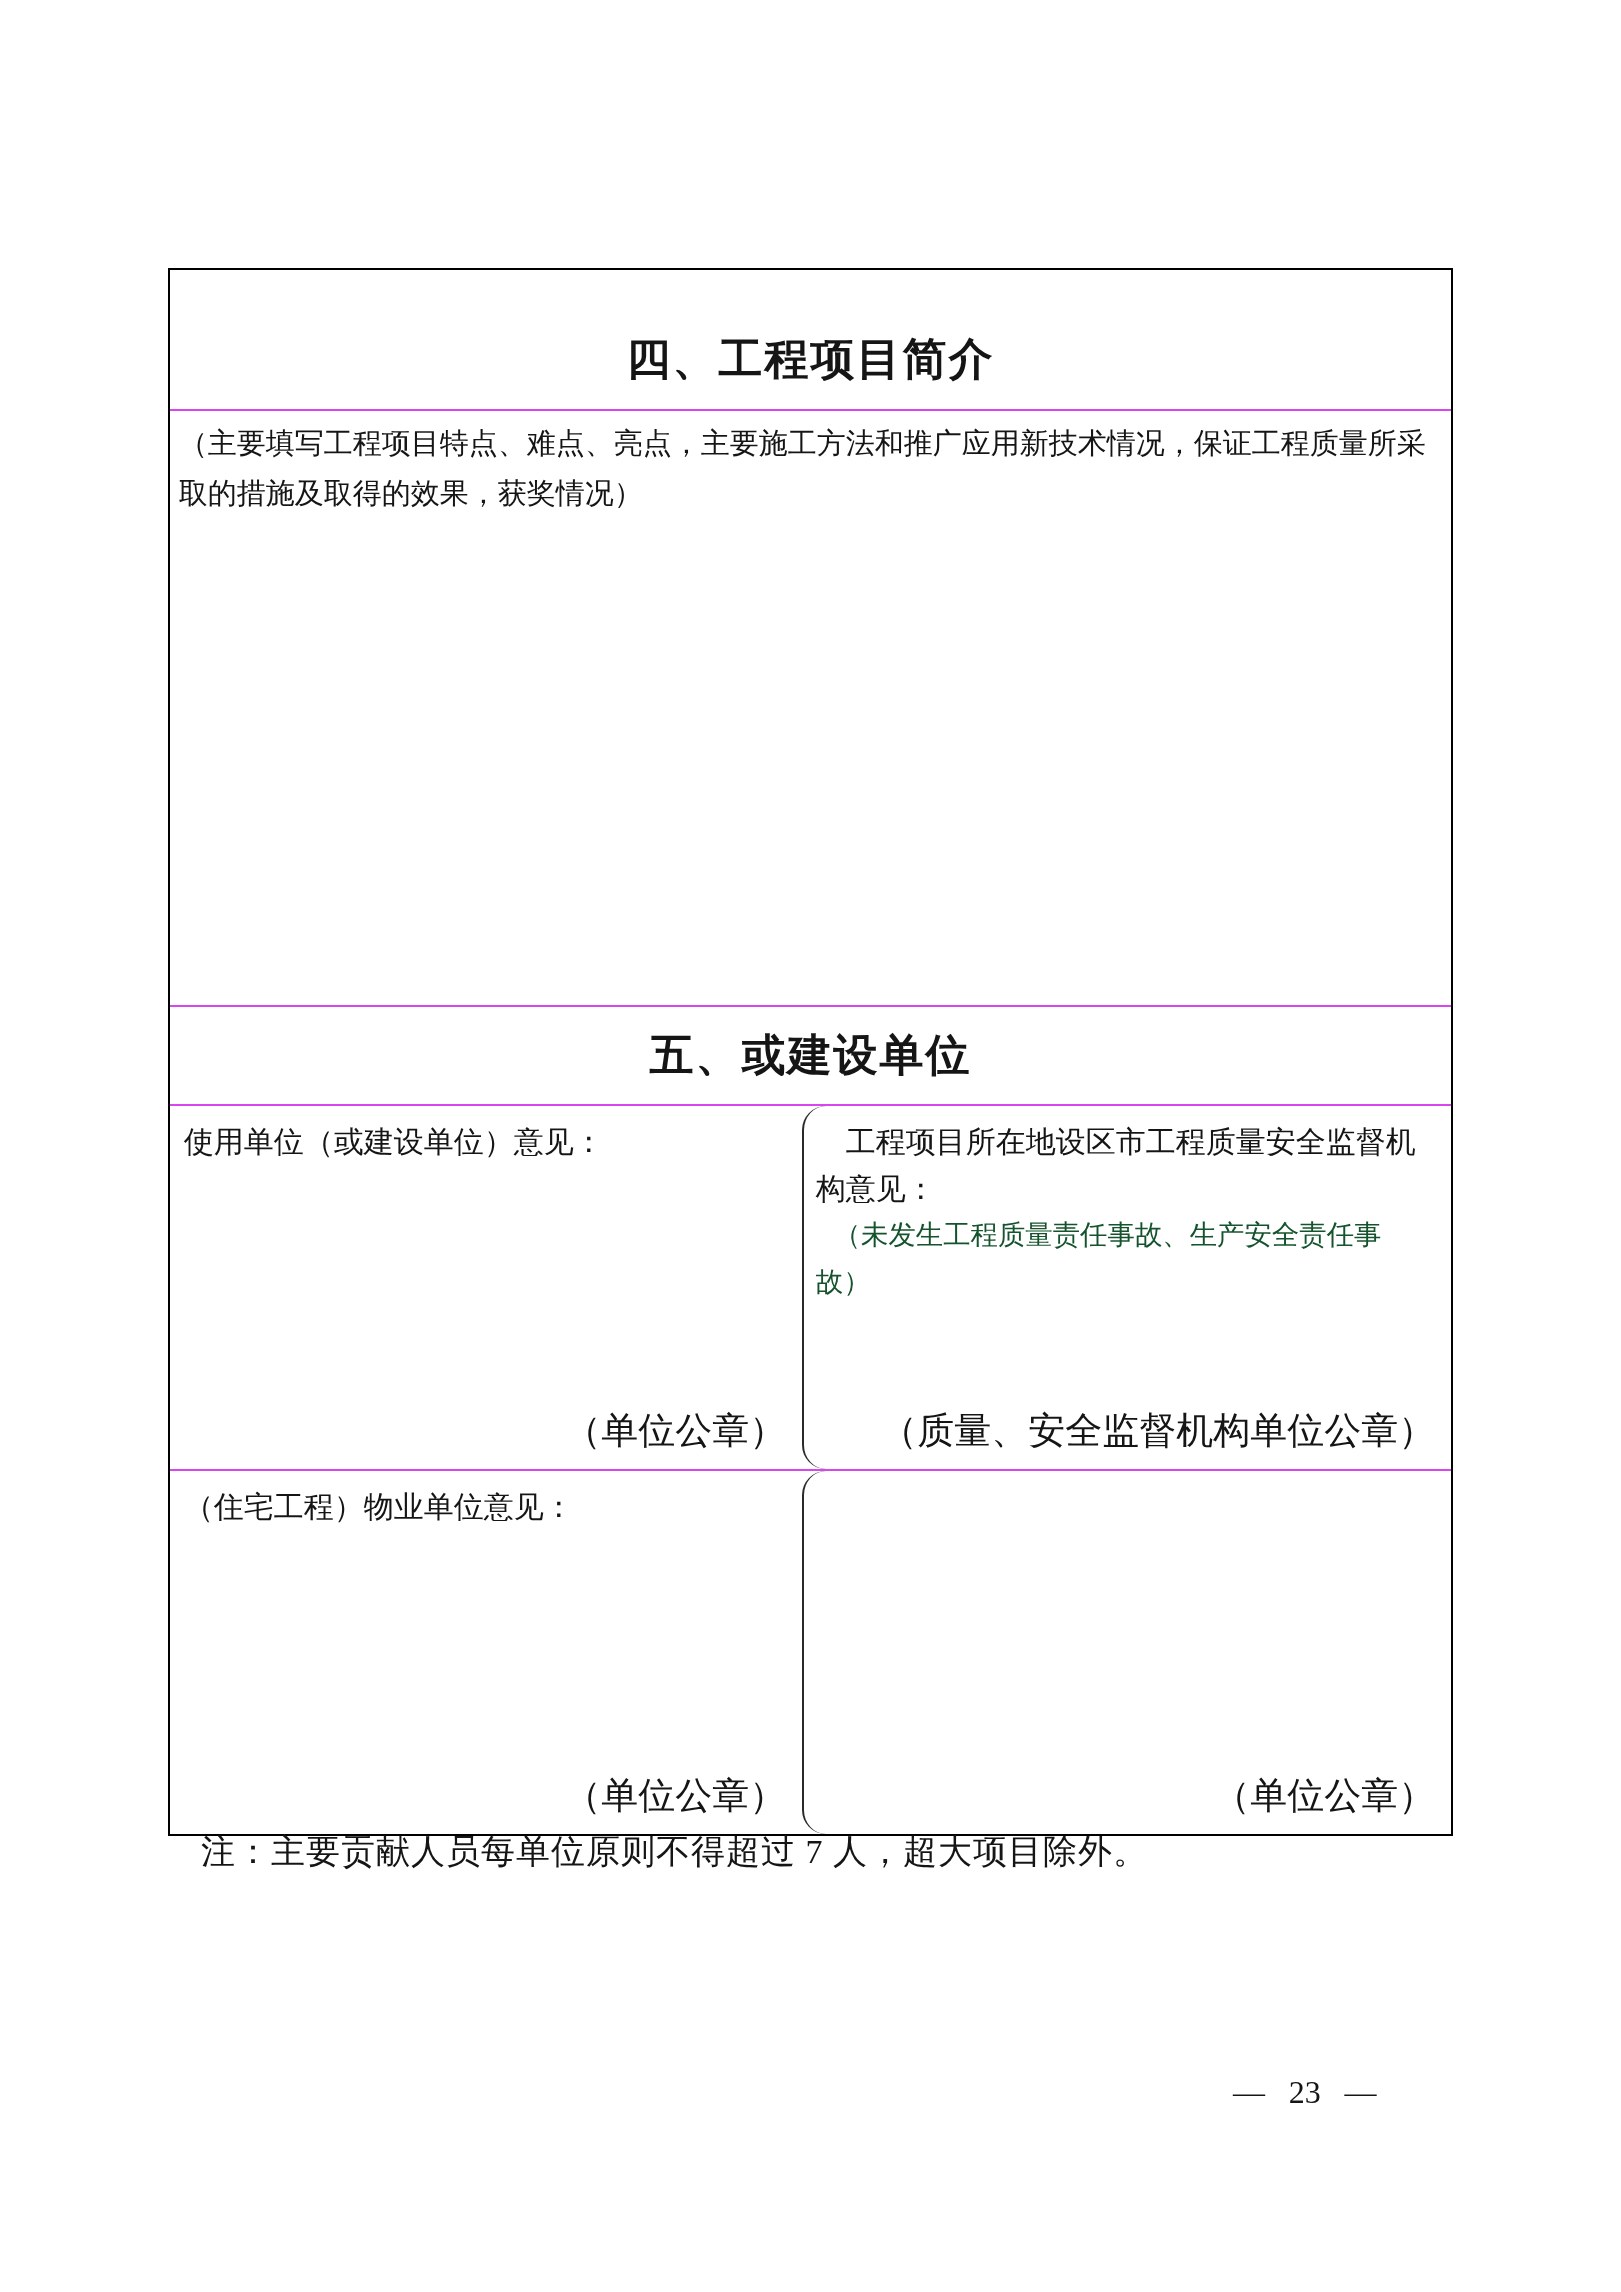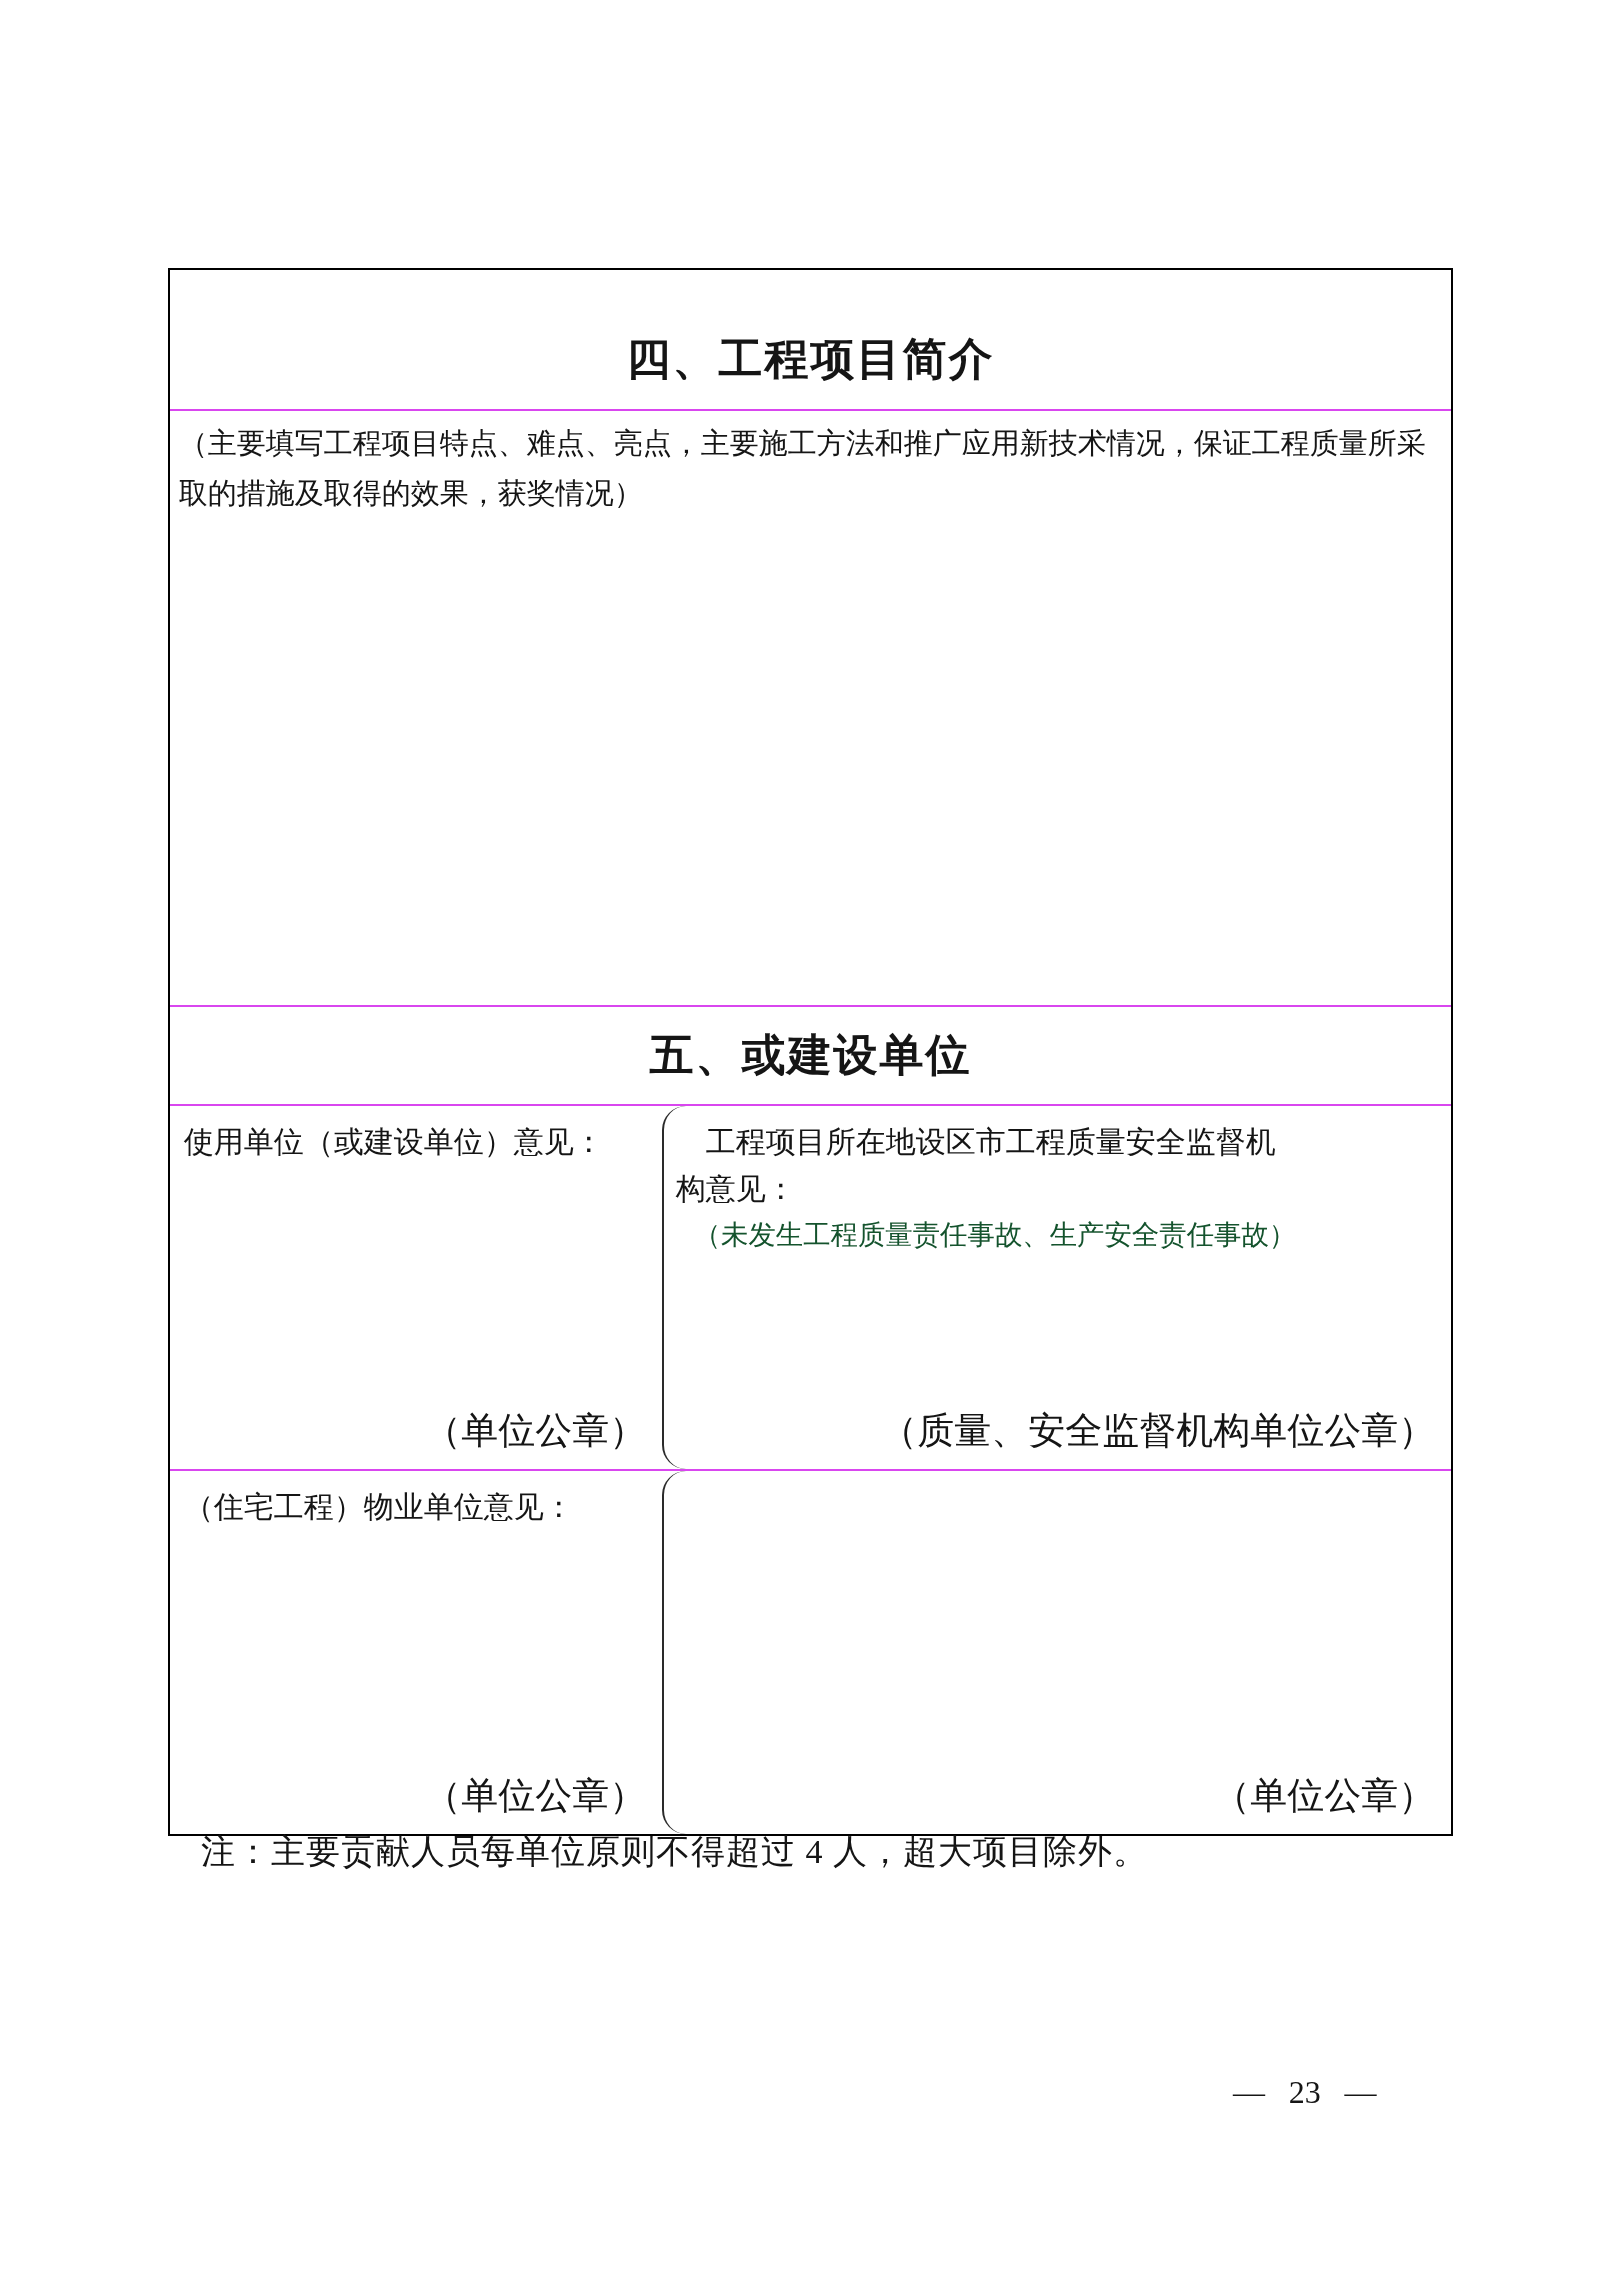--- a/index.html
+++ b/index.html
@@ -50,21 +50,21 @@
     height: 365px;
   }
   .cell {
     position: relative;
     box-sizing: border-box;
     padding: 11.8px 15.7px 11.8px 13.7px;
     font-size: 30px;
     line-height: 47px;
   }
   .cell.left {
-    width: 492px;
+    width: 632px;
     flex: none;
   }
   .cell.right {
     flex: 1;
     border-left: 2px solid #2a2a2a;
     padding-left: 11.8px;
     border-radius: 24px;
   }
   .wrap-label {
     white-space: pre-line;
@@ -132,18 +132,18 @@
         <div>（住宅工程）物业单位意见：</div>
         <div class="stamp">（单位公章）</div>
       </div>
       <div class="cell right">
         <div class="stamp">（单位公章）</div>
       </div>
     </div>
 
   </div>
 
-  <div class="footnote">注：主要贡献人员每单位原则不得超过 4 人，超大项目除外。</div>
+  <div class="footnote">注：主要贡献人员每单位原则不得超过 7 人，超大项目除外。</div>
 
   <div class="page-number">— 23 —</div>
 
 </div>
 
 
 </body></html>

